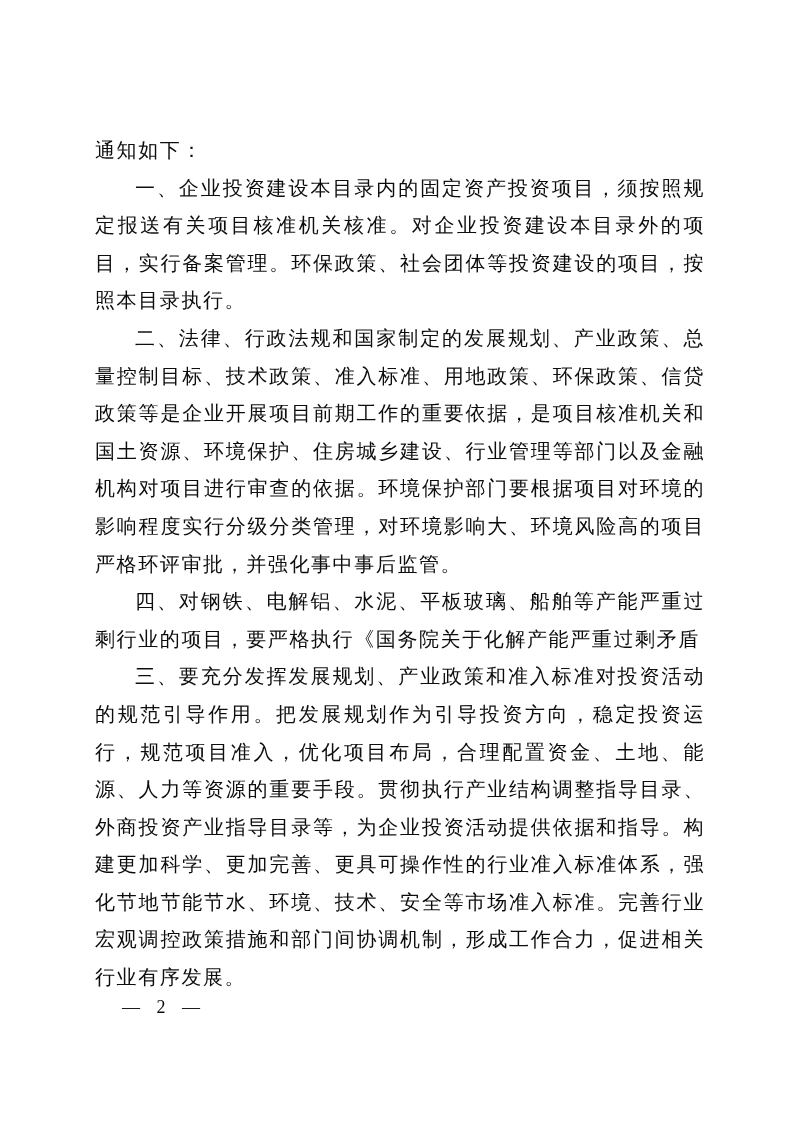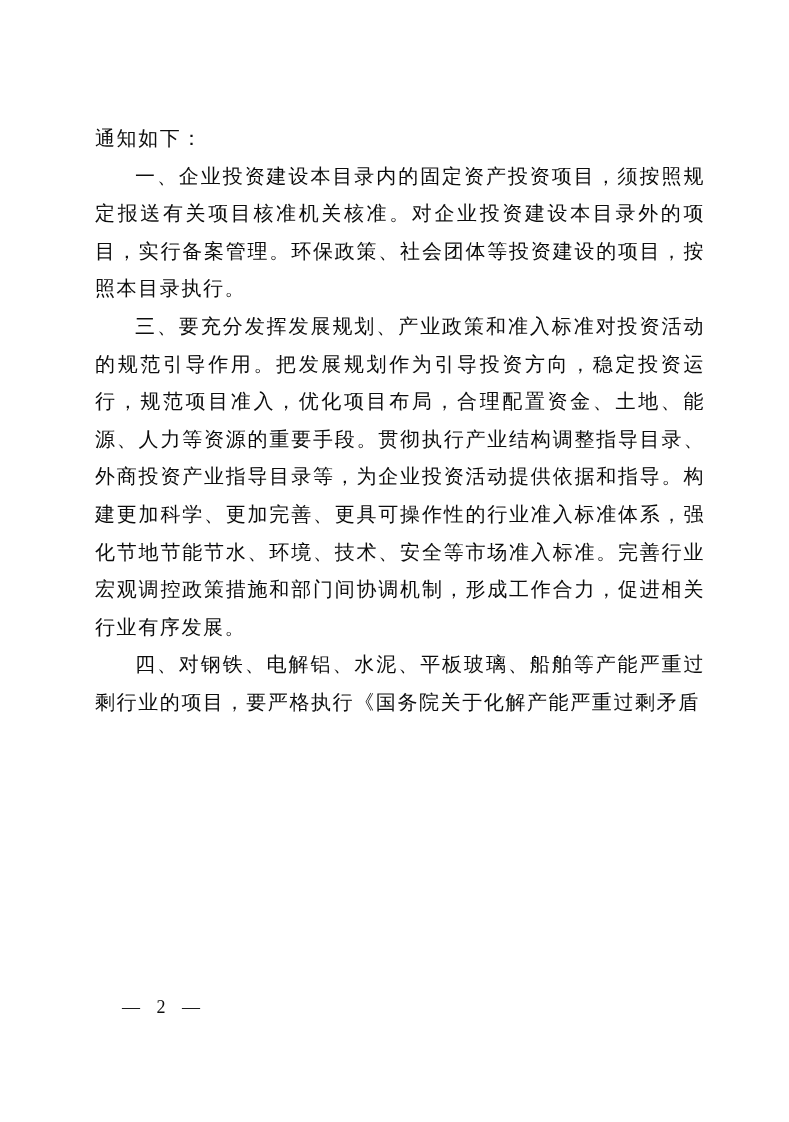--- a/index.html
+++ b/index.html
@@ -13,21 +13,21 @@
     width: 789px;
     height: 1122px;
     background: #ffffff;
     overflow: hidden;
     font-family: "Liberation Serif", "DejaVu Serif", serif;
     color: #0d0d0d;
   }
   .content {
     position: absolute;
     left: 95px;
-    top: 120px;
+    top: 132px;
     width: 610px;
   }
   .para {
     margin: 0;
     font-size: 20px;
     line-height: 37.6px;
     letter-spacing: 1.6px;
     text-align: justify;
     text-justify: inter-ideograph;
     word-break: break-all;
@@ -45,17 +45,18 @@
     white-space: nowrap;
   }
 </style>
 </head>
 <body>
 
 <div class="page">
   <div class="content">
     <p class="para">通知如下：</p>
     <p class="para indent">一、企业投资建设本目录内的固定资产投资项目，须按照规定报送有关项目核准机关核准。对企业投资建设本目录外的项目，实行备案管理。环保政策、社会团体等投资建设的项目，按照本目录执行。</p>
+    <p class="para indent">二、法律、行政法规和国家制定的发展规划、产业政策、总量控制目标、技术政策、准入标准、用地政策、环保政策、信贷政策等是企业开展项目前期工作的重要依据，是项目核准机关和国土资源、环境保护、住房城乡建设、行业管理等部门以及金融机构对项目进行审查的依据。环境保护部门要根据项目对环境的影响程度实行分级分类管理，对环境影响大、环境风险高的项目严格环评审批，并强化事中事后监管。</p>
+    <p class="para indent">四、对钢铁、电解铝、水泥、平板玻璃、船舶等产能严重过剩行业的项目，要严格执行《国务院关于化解产能严重过剩矛盾</p>
     <p class="para indent">三、要充分发挥发展规划、产业政策和准入标准对投资活动的规范引导作用。把发展规划作为引导投资方向，稳定投资运行，规范项目准入，优化项目布局，合理配置资金、土地、能源、人力等资源的重要手段。贯彻执行产业结构调整指导目录、外商投资产业指导目录等，为企业投资活动提供依据和指导。构建更加科学、更加完善、更具可操作性的行业准入标准体系，强化节地节能节水、环境、技术、安全等市场准入标准。完善行业宏观调控政策措施和部门间协调机制，形成工作合力，促进相关行业有序发展。</p>
-    <p class="para indent">四、对钢铁、电解铝、水泥、平板玻璃、船舶等产能严重过剩行业的项目，要严格执行《国务院关于化解产能严重过剩矛盾</p>
   </div>
   <div class="page-number">— 2 —</div>
 </div>
 
 </body></html>

